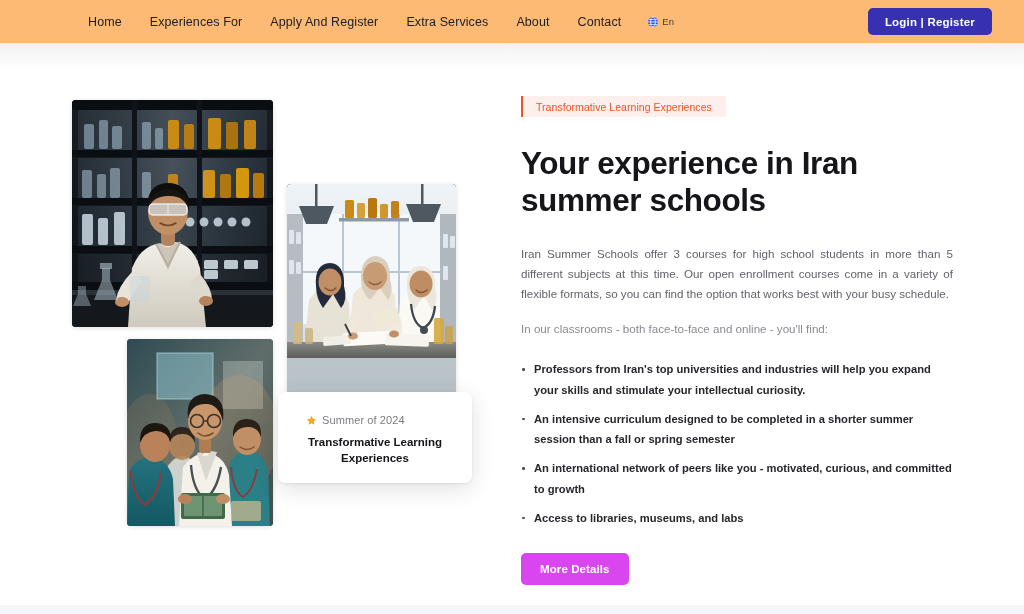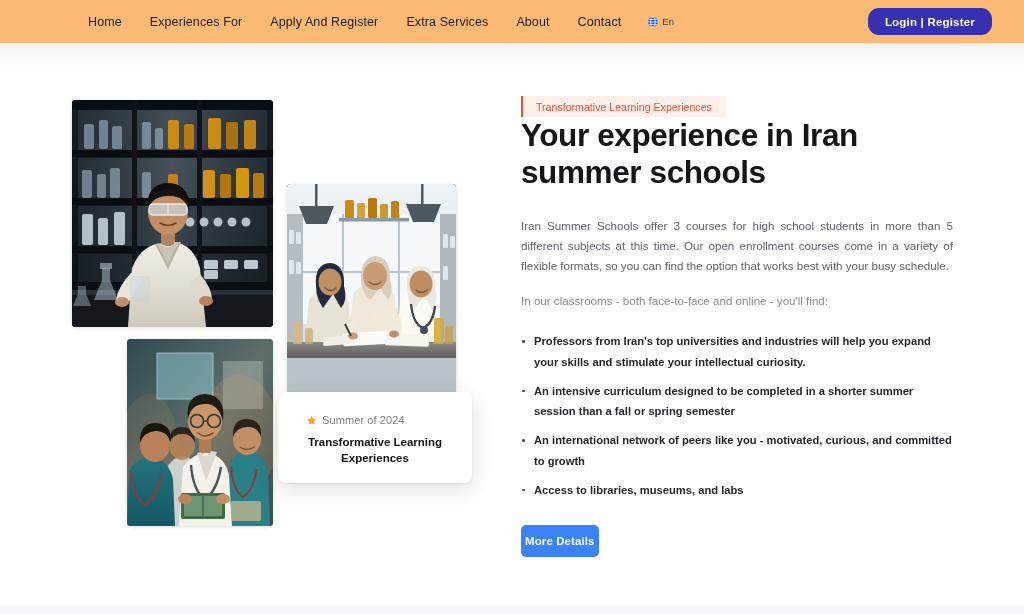--- a/index.html
+++ b/index.html
@@ -67,21 +67,21 @@
     position: absolute;
     right: 32px;
     top: 8px;
     height: 27px;
     padding: 0 17px;
     background: #3730b0;
     color: #ffffff;
     font-size: 11.5px;
     font-weight: bold;
     border: none;
-    border-radius: 11px;
+    border-radius: 5px;
     cursor: pointer;
     letter-spacing: 0.2px;
     font-family: "Liberation Sans", sans-serif;
     display: flex;
     align-items: center;
     justify-content: center;
   }
 
   
   .header-fade {
@@ -170,21 +170,21 @@
     padding: 0 14px 0 13px;
     margin-top: 53px;
   }
   .badge-label {
     font-size: 10.5px;
     color: #f0502a;
     letter-spacing: 0.05px;
   }
 
   .headline {
-    margin-top: 0;
+    margin-top: 28px;
     font-size: 31.5px;
     line-height: 1.19;
     font-weight: bold;
     color: #15151a;
     letter-spacing: -0.4px;
     max-width: 400px;
   }
 
   .intro-para {
     margin-top: 24px;
@@ -223,22 +223,22 @@
     top: 9px;
     width: 2.6px;
     height: 2.6px;
     border-radius: 50%;
     background: #4b4b54;
   }
 
   .more-btn {
     margin-top: 17px;
     height: 32px;
-    padding: 0 4px;
-    background: #3b82f6;
+    padding: 0 19px;
+    background: #d946ef;
     color: #ffffff;
     font-size: 11.5px;
     font-weight: bold;
     border: none;
     border-radius: 5px;
     cursor: pointer;
     font-family: "Liberation Sans", sans-serif;
     display: inline-flex;
     align-items: center;
     justify-content: center;

